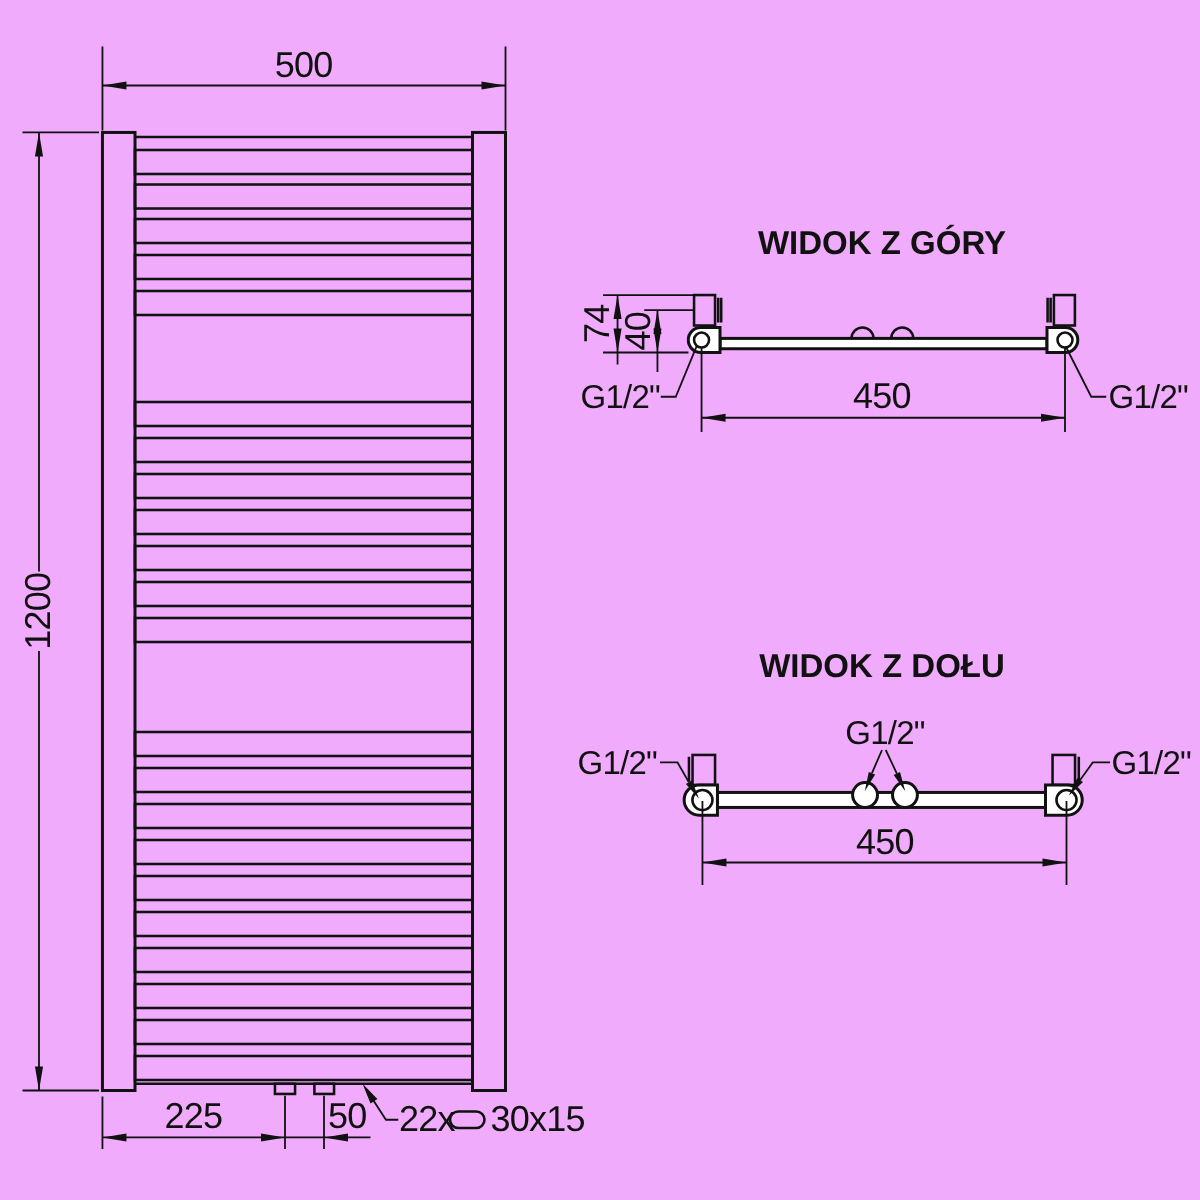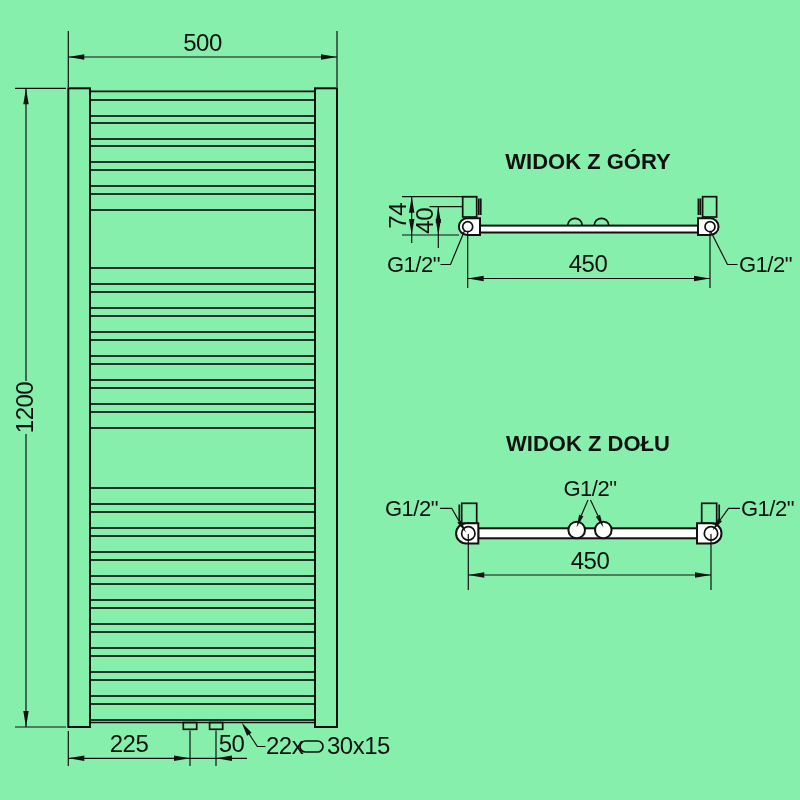--- a/index.html
+++ b/index.html
@@ -1,16 +1,16 @@
 <!DOCTYPE html>
 <html><head>
 <meta charset="utf-8">
 <style>
   html,body{margin:0;padding:0;background:#fff;}
-  .stage{width:800px;height:800px;background:#86efac;position:relative;font-family:"Liberation Sans",sans-serif;}
+  .stage{width:800px;height:800px;background:#f0abfc;position:relative;font-family:"Liberation Sans",sans-serif;}
   svg{display:block;}
   .obj{stroke:#111;stroke-width:2;fill:none;}
   .obj-thin{stroke:#111;stroke-width:1.7;fill:none;}
   .obj-fill{stroke:#111;stroke-width:2;fill:#fff;}
   .dim{stroke:#111;stroke-width:1.2;fill:none;}
   .arr{fill:#111;stroke:none;}
   .t-dim{font-size:24px;letter-spacing:-0.5px;fill:#111;}
   .t-port{font-size:22px;letter-spacing:-0.5px;fill:#111;}
   .t-title{font-size:22px;font-weight:bold;fill:#111;}
   .mid{text-anchor:middle;}

